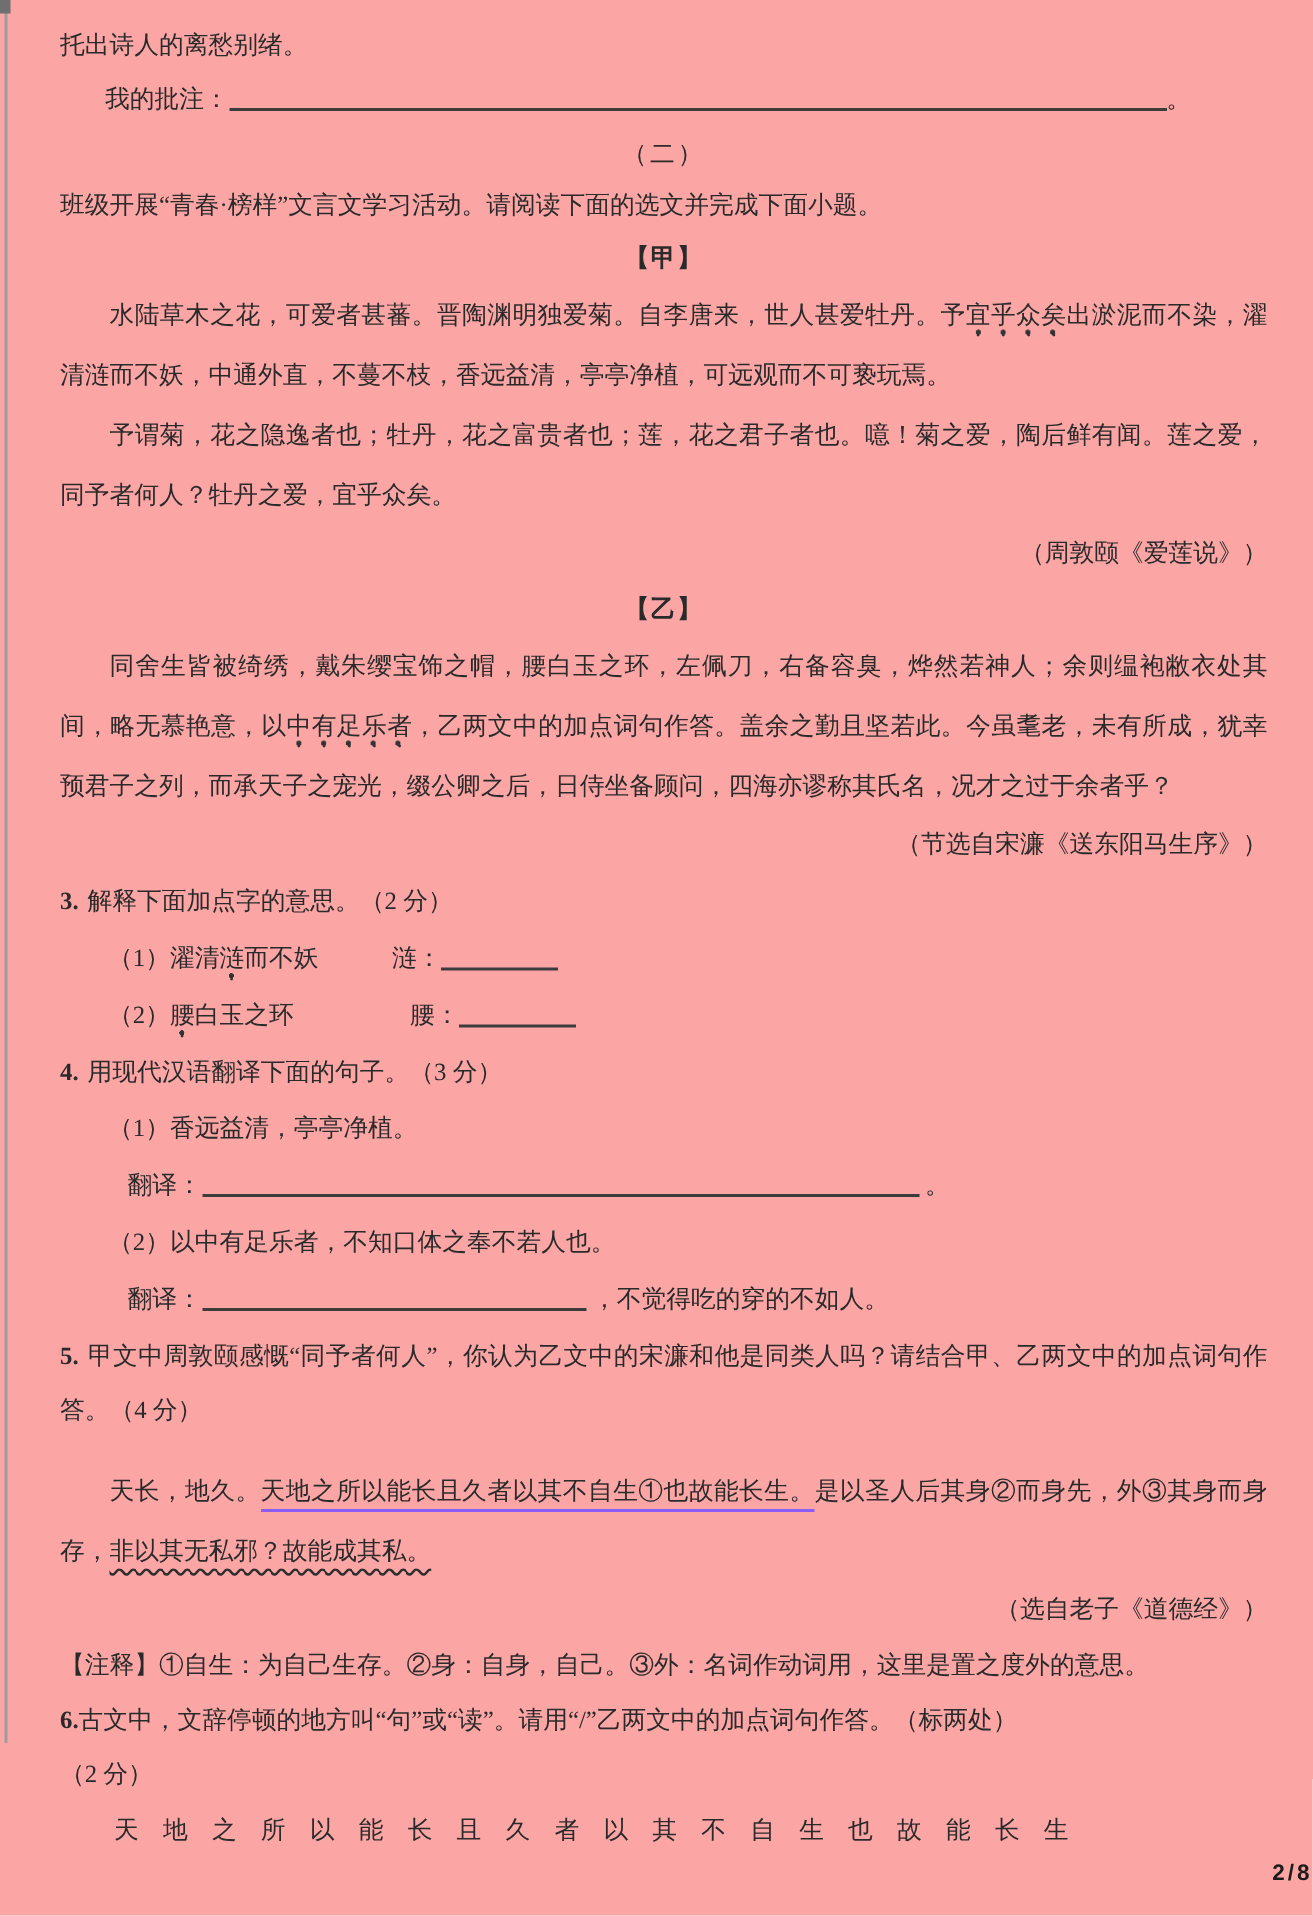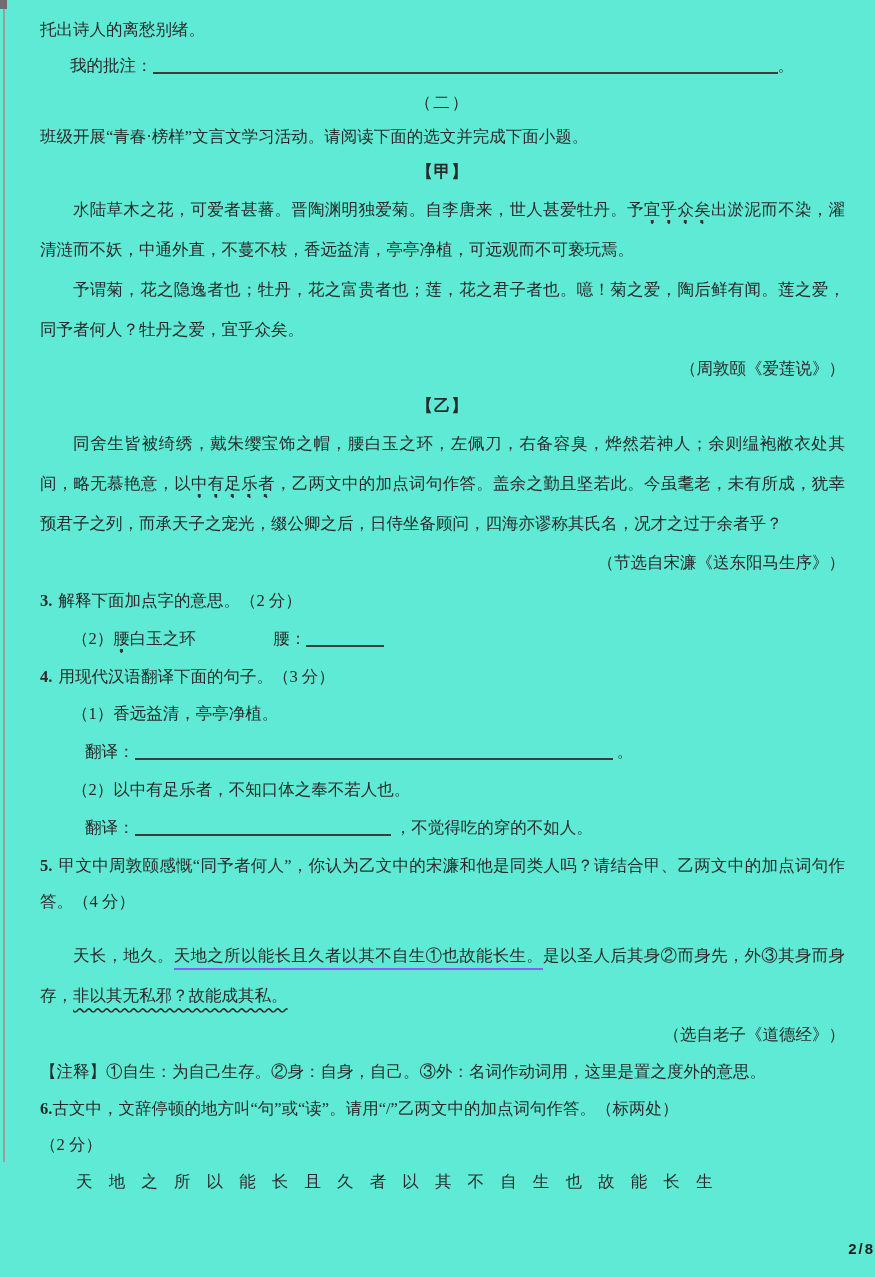--- a/index.html
+++ b/index.html
@@ -1,20 +1,20 @@
 <!DOCTYPE html>
 <html><head>
 <meta charset="utf-8">
 <style>
   html,body{margin:0;padding:0;background:#e9e9e9;}
   .page{
     position:relative;
     width:875px;height:1277px;
     margin:0 auto;
-    background:#5eead4;
+    background:#fca5a5;
     color:#2a2a2a;
     font-family:"Liberation Serif","DejaVu Serif",serif;
     font-size:16.5px;
     box-sizing:border-box;
     padding:14px 30px 0 40px;
     overflow:hidden;
   }
   .scan-line{position:absolute;left:3px;top:0;width:2px;height:1162px;background:#9d9d9d;}
   .corner-nick{position:absolute;left:0;top:0;width:7px;height:9px;background:#6f6f6f;}
   p{margin:0;}
@@ -89,20 +89,21 @@
   <p class="source">（周敦颐《爱莲说》）</p>
 
   <p class="ph">【乙】</p>
 
   <p class="passage indent"><span>同舍生皆被绮绣，戴朱缨宝饰之帽，腰白玉之环，左佩刀，右备容臭，烨然若神人；余则缊袍敝衣处其间，略无慕艳意，以</span><span class="em-dots">中有足乐者</span><span>，乙两文中的加点词句作答。盖余之勤且坚若此。今虽耄老，未有所成，犹幸预君子之列，而承天子之宠光，缀公卿之后，日侍坐备顾问，四海亦谬称其氏名，况才之过于余者乎？</span></p>
 
   <p class="source">（节选自宋濂《送东阳马生序》）</p>
 
   <p class="qhead"><span class="qnum">3.</span><span>解释下面加点字的意思。（2 分）</span></p>
 
+  <p class="qitem"><span>（1）</span><span class="phrase"><span>濯清</span><span class="em-dots">涟</span><span>而不妖</span></span><span>涟：</span><span class="blank w-short"></span></p>
 
   <p class="qitem"><span>（2）</span><span class="phrase2"><span></span><span class="em-dots">腰</span><span>白玉之环</span></span><span>腰：</span><span class="blank w-short"></span></p>
 
   <p class="qhead"><span class="qnum">4.</span><span>用现代汉语翻译下面的句子。（3 分）</span></p>
 
   <p class="qsent"><span>（1）</span><span>香远益清，亭亭净植。</span></p>
 
   <p class="trans"><span>翻译：</span><span class="blank w-t1"></span> <span>。</span></p>
 
   <p class="qsent"><span>（2）</span><span>以中有足乐者，不知口体之奉不若人也。</span></p>

